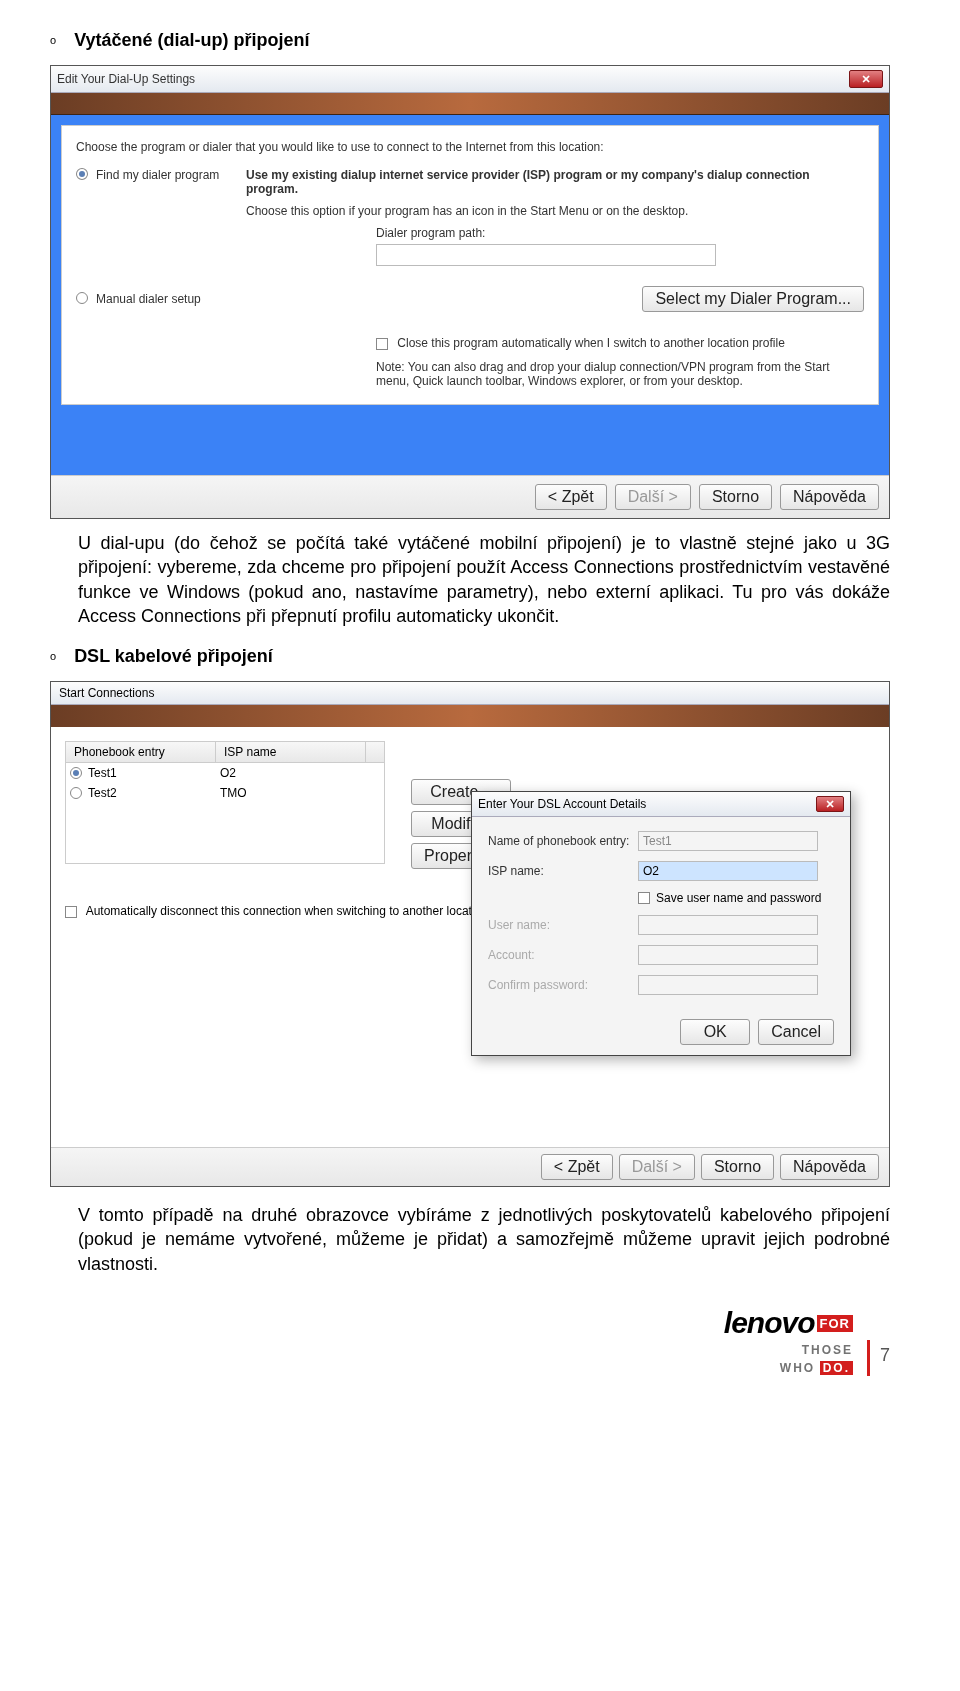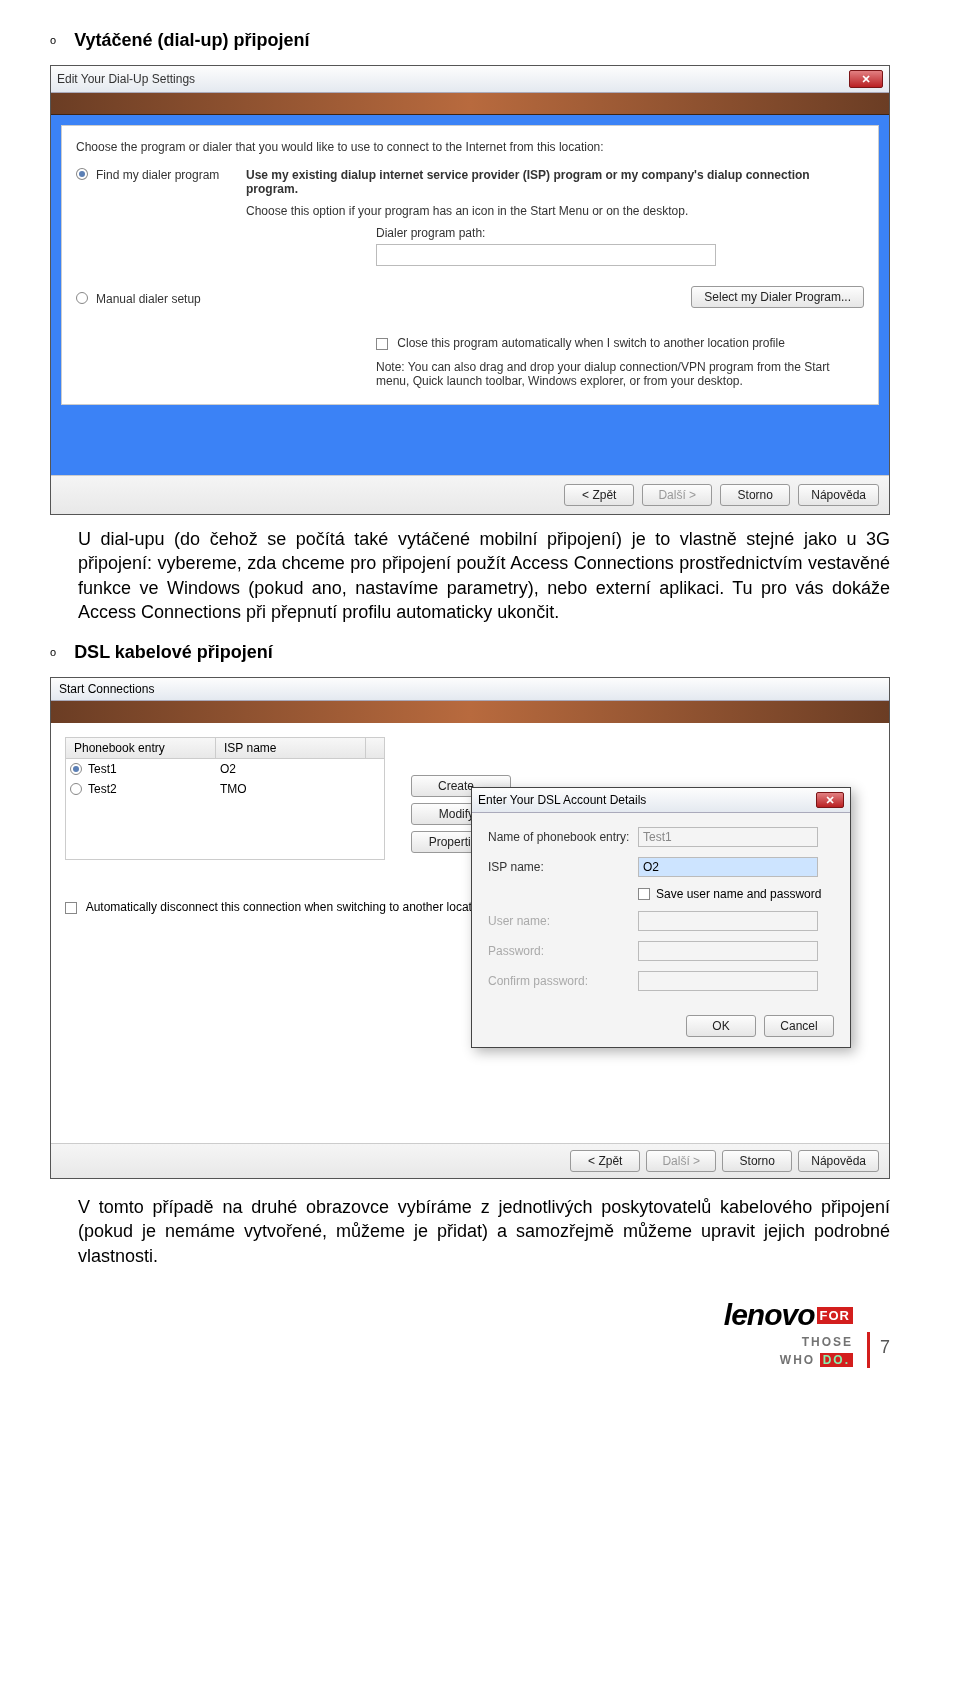--- a/index.html
+++ b/index.html
@@ -66,21 +66,21 @@
   .option-desc { font-size: 12px; }
   .option-desc .bold { font-weight: bold; }
   .dialer-block { margin-left: 300px; margin-top: 8px; }
   .small-label { font-size: 12px; display: block; margin-bottom: 4px; }
   .text-input {
     border: 1px solid #bbb; height: 22px; width: 340px; background: #fff;
     padding: 0 4px; font-size: 12px;
   }
   .btn {
     border: 1px solid #999; background: linear-gradient(#fdfdfd,#e6e6e6);
-    border-radius: 3px; padding: 3px 12px; font-size: 12px; color: #222;
+    border-radius: 3px; padding: 3px 12px; font-size: 16px; color: #222;
     display: inline-block; min-width: 70px; text-align: center;
   }
   .btn.disabled { color: #999; }
   .checkbox {
     width: 12px; height: 12px; border: 1px solid #888; display: inline-block;
     vertical-align: middle; margin-right: 6px; background: #fff;
   }
   .note { font-size: 12px; margin-top: 10px; max-width: 460px; }
   .wiz-buttons {
     border-top: 1px solid #ccc;
@@ -123,21 +123,21 @@
   .ac-wiz-bar { border-top: 1px solid #ccc; background: linear-gradient(#f5f5f5,#e8e8e8); padding: 6px 10px; display: flex; justify-content: flex-end; gap: 6px; }
   .wood2 { height: 22px; background: linear-gradient(90deg,#6b3d24,#b86a3e,#6b3d24); position: relative; top: 0; }
 
   .footer { display: flex; justify-content: flex-end; align-items: flex-end; gap: 14px; margin-top: 30px; }
   .logo-block { text-align: right; }
   .lenovo-logo { display: flex; align-items: center; gap: 2px; }
   .lenovo-text { font-size: 30px; font-weight: bold; font-style: italic; color: #000; letter-spacing: -1px; }
   .lenovo-sub { display: inline-block; }
   .for-badge { background: #d31e1d; color: #fff; font-size: 13px; padding: 1px 3px; font-weight: bold; letter-spacing: 1px; }
   .those-badge { font-size: 12px; font-weight: 700; letter-spacing: 2px; line-height: 1.1; margin-top: 8px; color: #737373; }
-  .do-badge { background: #d31e1d; color: #86efac; font-size: 12px; font-weight: 900; padding: 0 3px; letter-spacing: 2px; }
+  .do-badge { background: #d31e1d; color: #ffffff; font-size: 12px; font-weight: 900; padding: 0 3px; letter-spacing: 2px; }
   .page-num { font-size: 18px; color: #555; padding-bottom: 6px; border-left: 3px solid #d31e1d; padding-left: 10px; height: 36px; display: flex; align-items: center; }
 </style>
 </head>
 <body>
 
 <div class="bullet-item">
   <span class="bullet-marker">o</span>
   <span class="bullet-head">Vytáčené (dial-up) připojení</span>
 </div>
 
@@ -256,21 +256,21 @@
         <div class="form-row">
           <span style="width:150px;"></span>
           <span class="checkbox"></span>
           <span>Save user name and password</span>
         </div>
         <div class="form-row">
           <span class="form-lab dim">User name:</span>
           <input class="form-inp readonly" readonly="" style="">
         </div>
         <div class="form-row">
-          <span class="form-lab dim">Password:</span>
+          <span class="form-lab dim">Account:</span>
           <input class="form-inp readonly" readonly="" style="">
         </div>
         <div class="form-row">
           <span class="form-lab dim">Confirm password:</span>
           <input class="form-inp readonly" readonly="" style="">
         </div>
         <div class="dsl-btns">
           <span class="btn">OK</span>
           <span class="btn">Cancel</span>
         </div>

